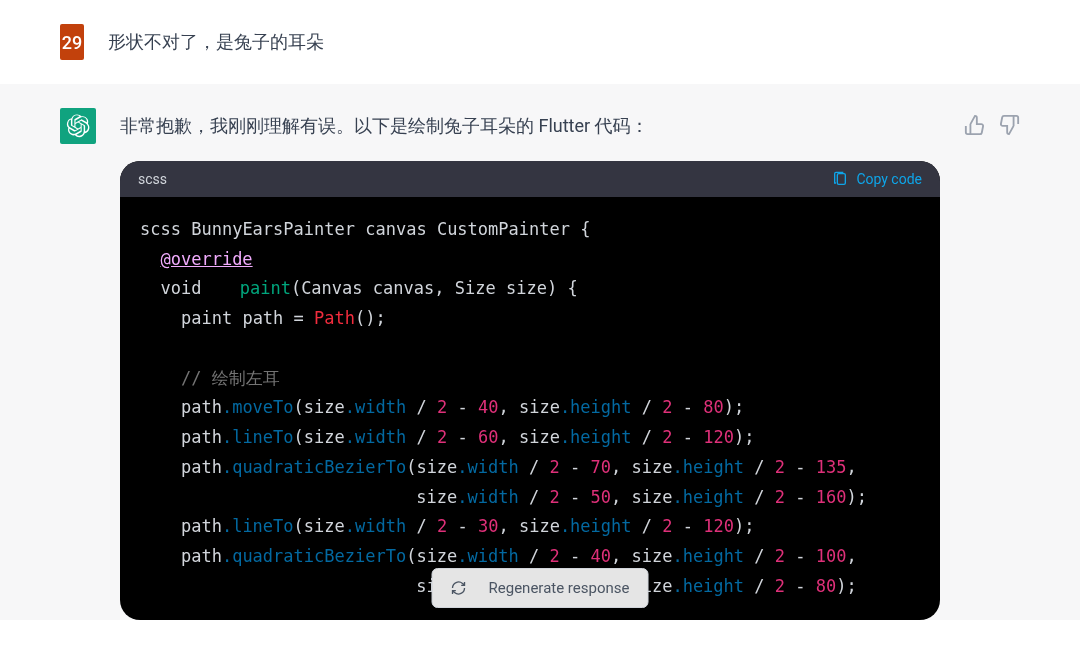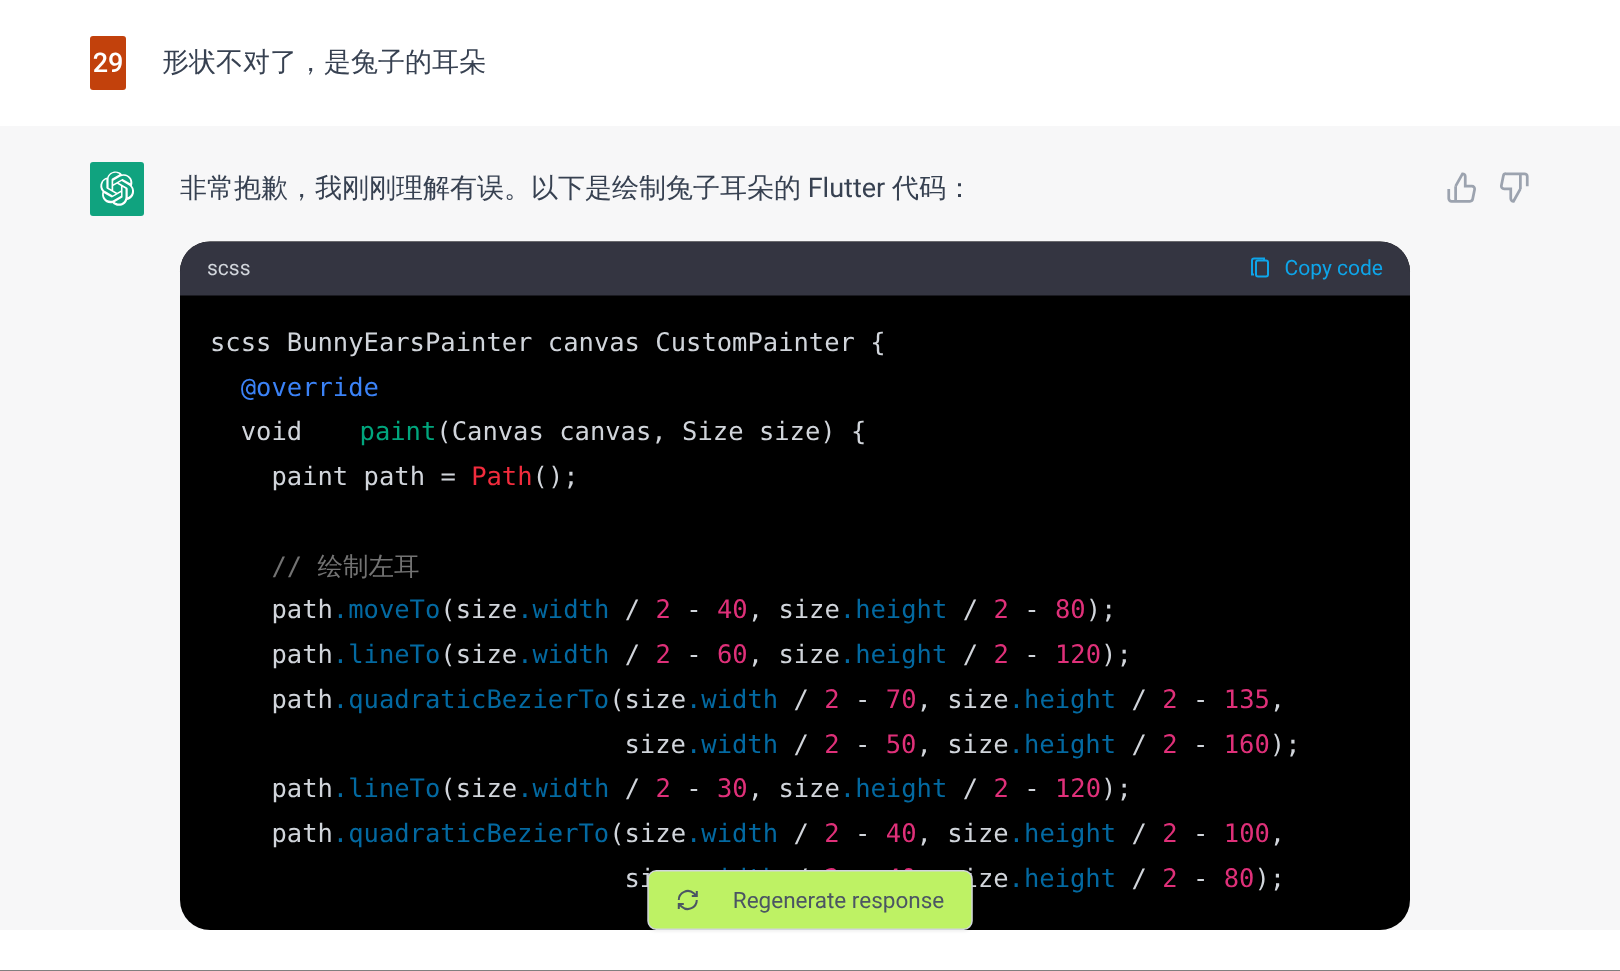--- a/index.html
+++ b/index.html
@@ -119,33 +119,33 @@
     }
     .code-content {
       padding: 18px 20px;
       font-family: "Menlo", "Monaco", "Consolas", monospace;
       font-size: 17px;
       line-height: 1.75;
       color: #fff;
       white-space: pre;
       overflow-x: auto;
     }
-    .tok-annotation { color: #3b82f6; }
+    .tok-annotation { color: #f0abfc; text-decoration: underline; }
     .tok-func { color: #00a67d; margin-left: 28px; }
     .tok-method { color: #0369a1; }
     .tok-path { color: #f22c3d; }
     .tok-num { color: #df3079; }
     .tok-comment { color: #737373; }
     .tok-plain { color: #d1d5db; }
     .regenerate-btn {
       position: absolute;
-      bottom: 0;
+      bottom: 12px;
       left: 50%;
       transform: translateX(-50%);
-      background: #bef264;
+      background: #e5e5e5;
       border: 1px solid #d1d5db;
       border-radius: 6px;
       padding: 10px 18px;
       display: flex;
       align-items: center;
       gap: 22px;
       cursor: pointer;
       font-size: 15px;
       color: #4b5563;
       box-shadow: 0 1px 2px rgba(0,0,0,0.05);

